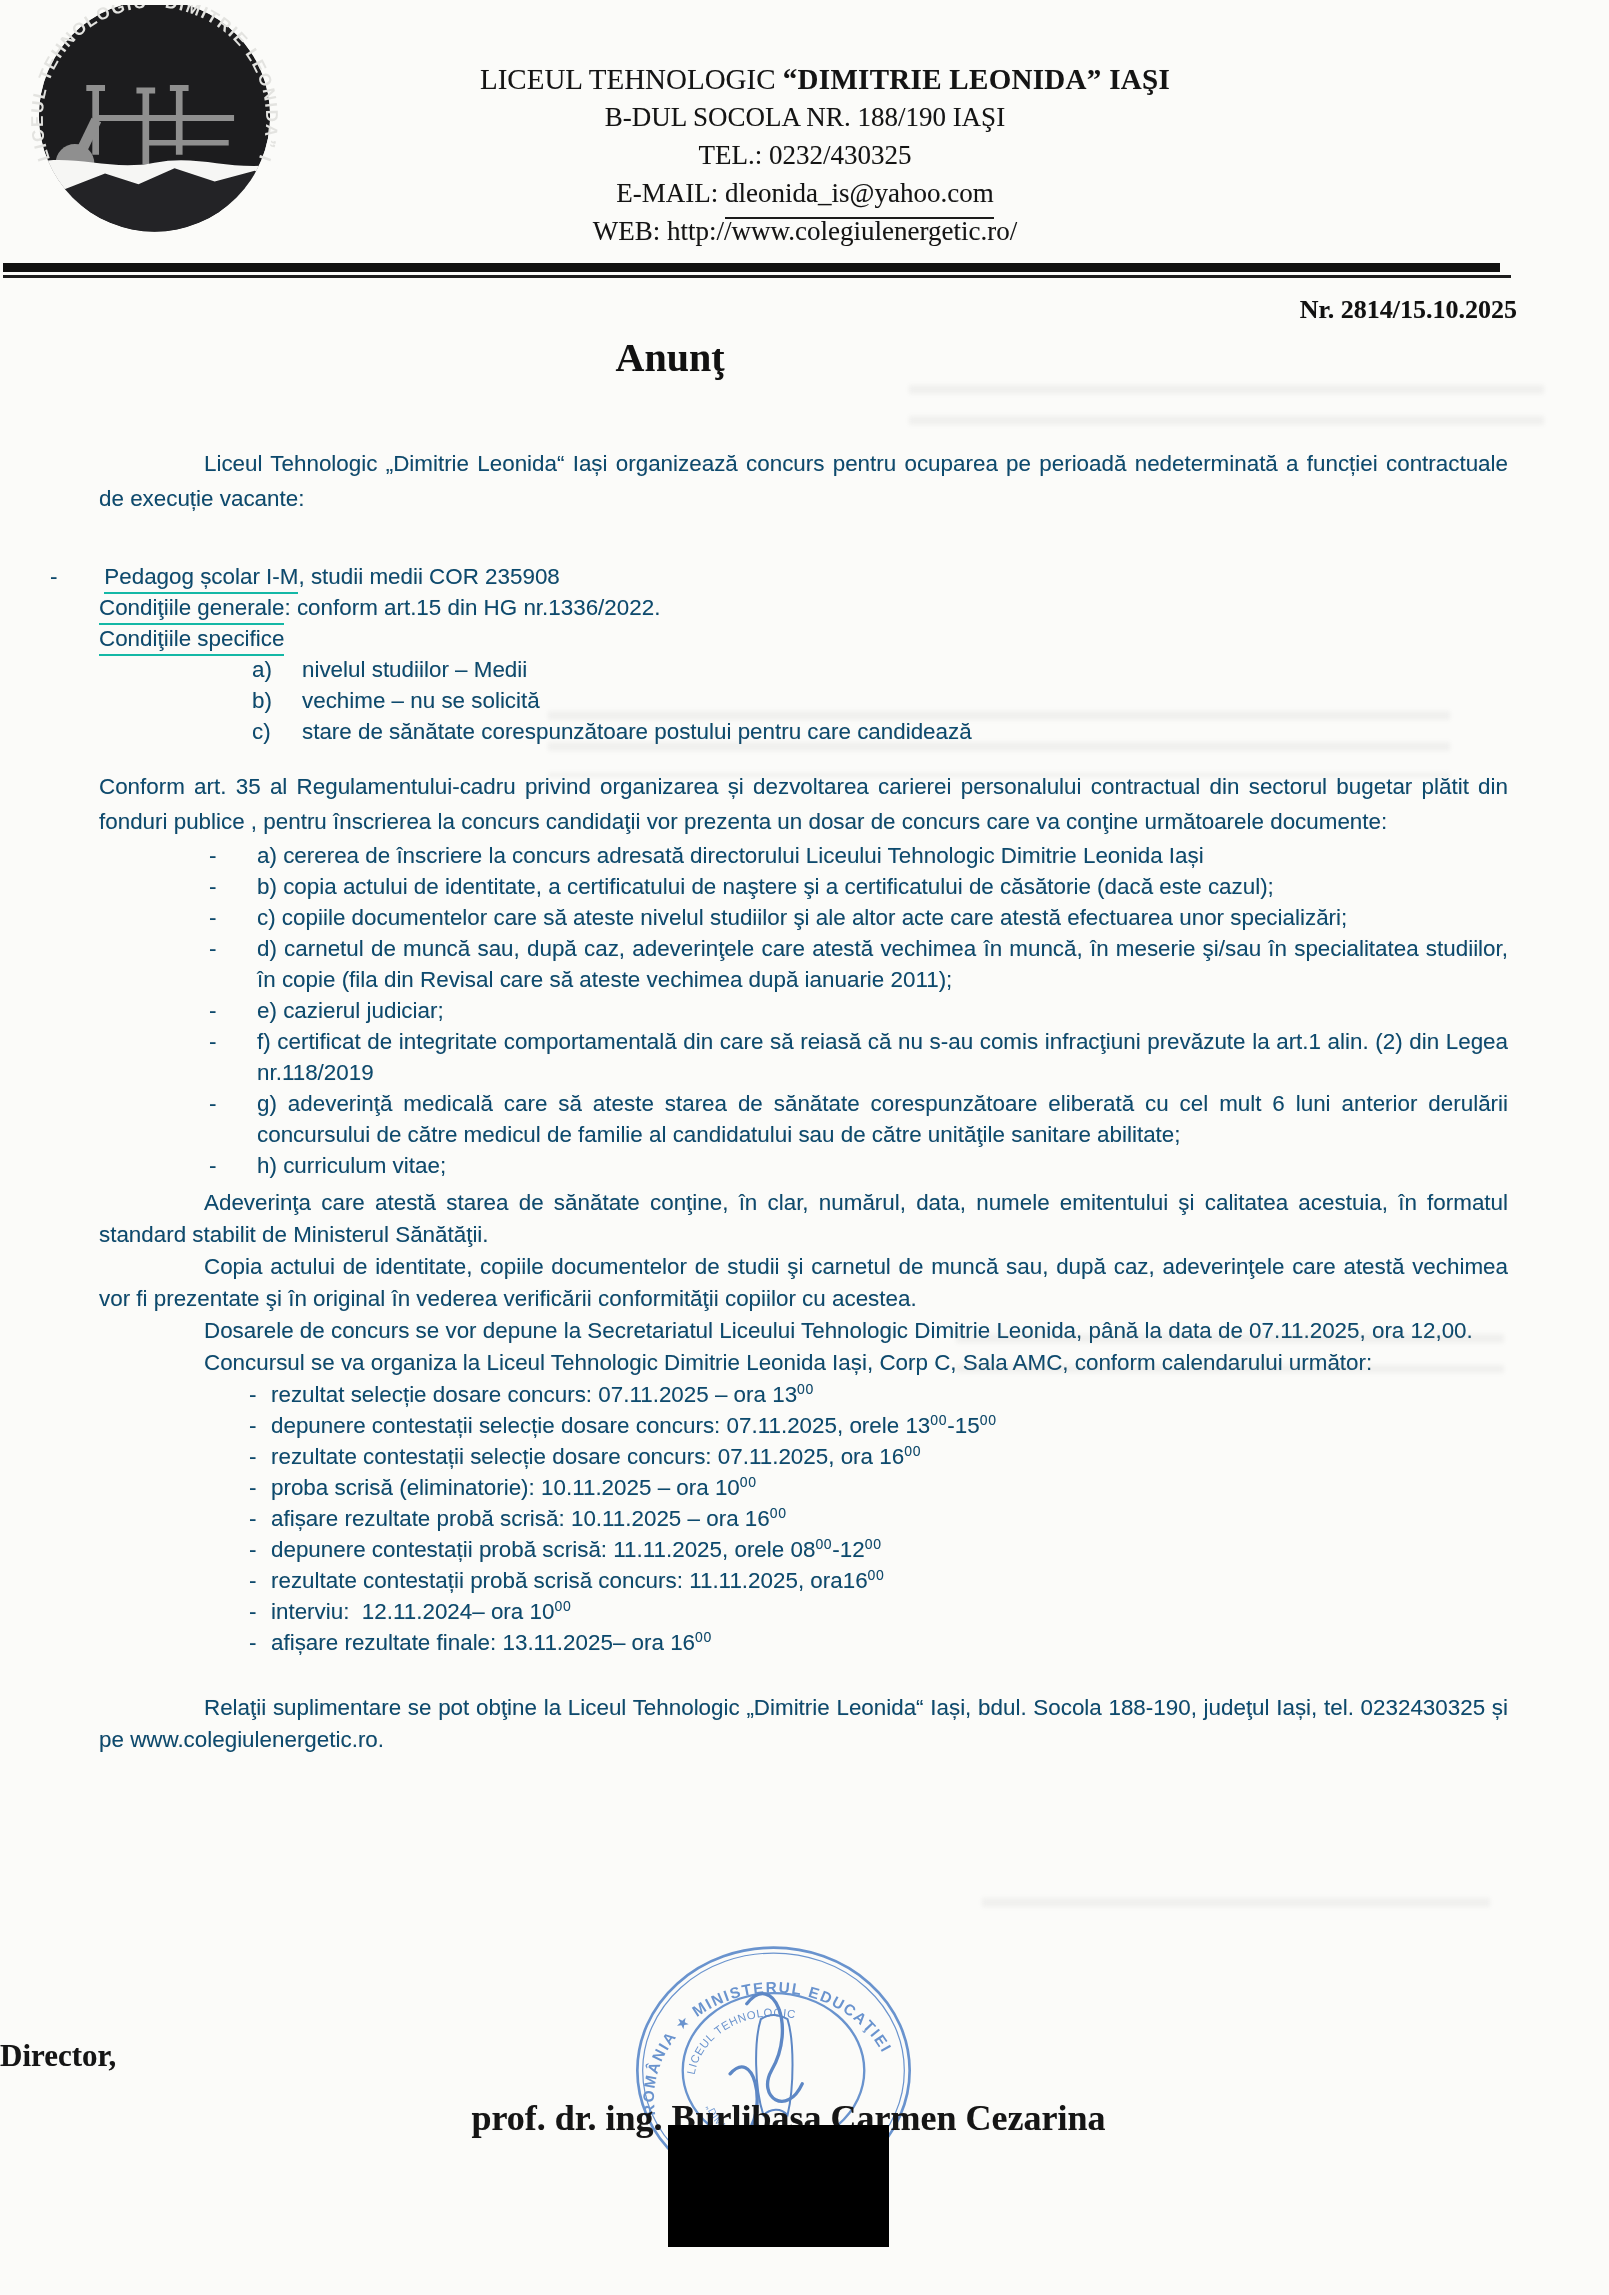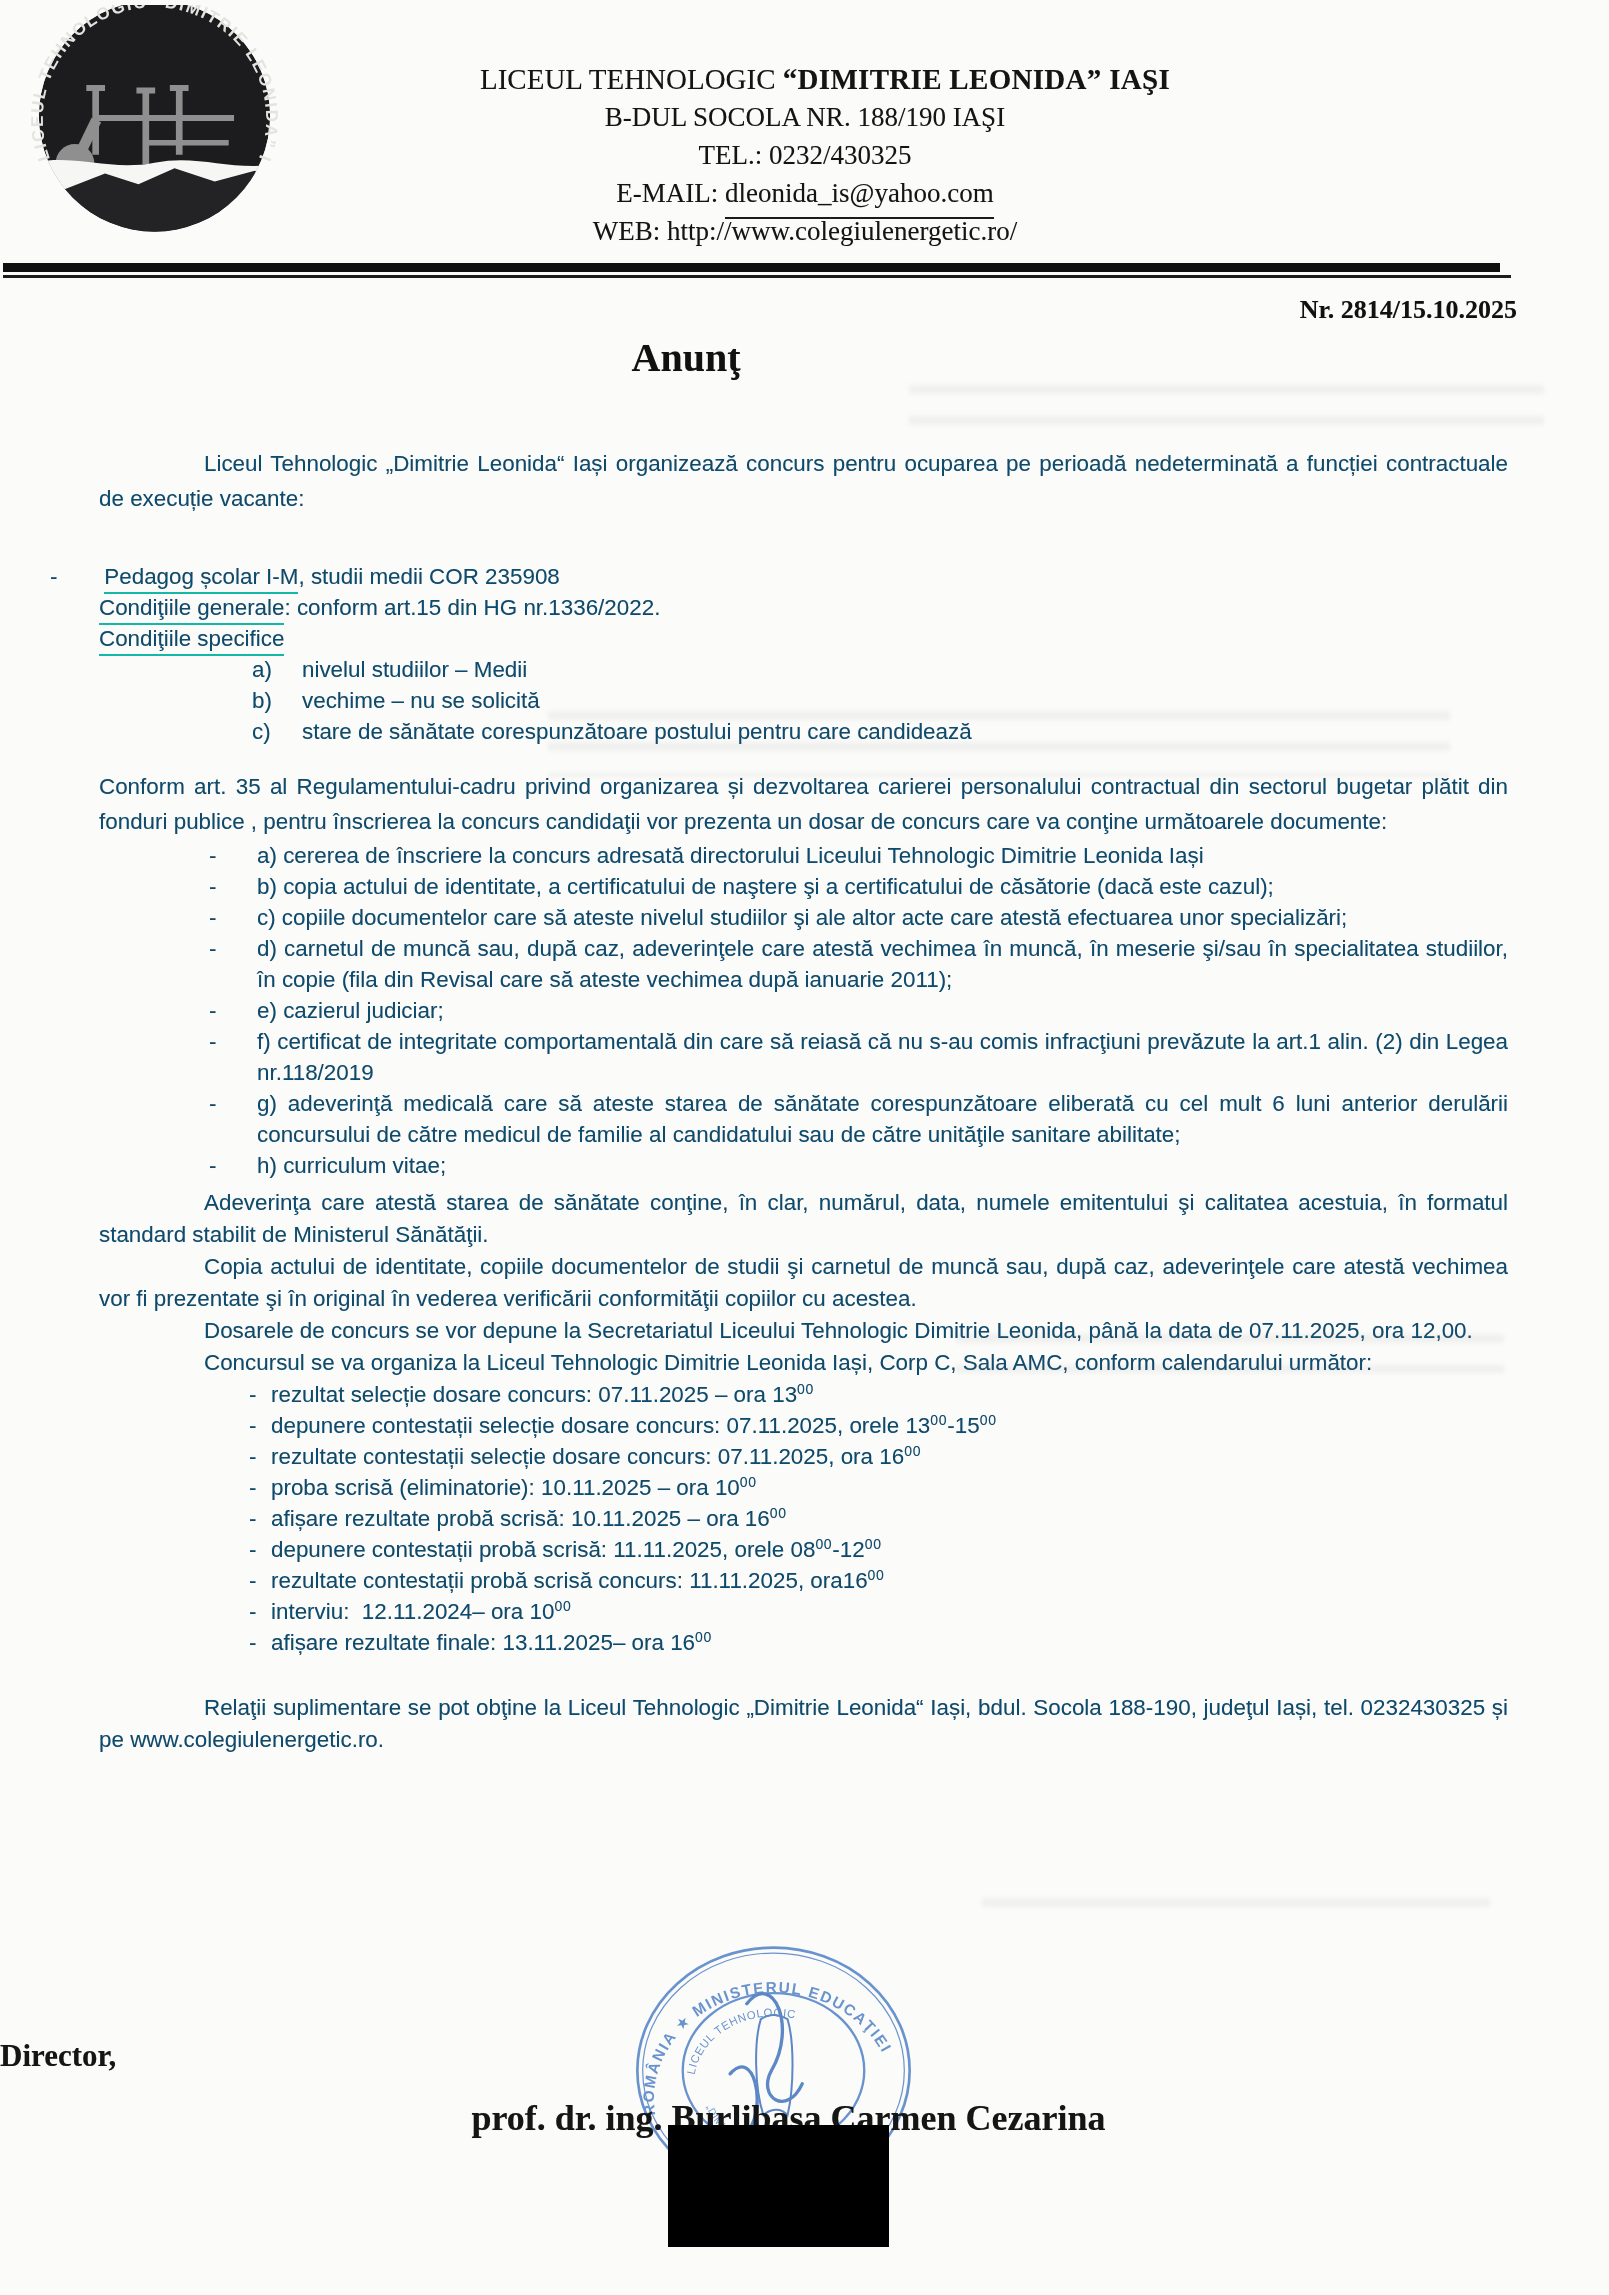--- a/index.html
+++ b/index.html
@@ -25,21 +25,21 @@
   .logo{position:absolute;left:30px;top:5.3px;width:249px;height:234px;filter:blur(0.3px);}
   .rule-a{position:absolute;left:2.7px;top:263px;width:1497px;height:8.7px;background:#101010;}
   .rule-b{position:absolute;left:2.7px;top:275px;width:1508px;height:3.3px;background:#1d1d1d;}
   .regno{
     position:absolute;right:93px;top:295px;
     font-family:"Liberation Serif","DejaVu Serif",serif;
     font-weight:bold;font-size:26px;color:#111;
     text-shadow:0 0 0.7px rgba(0,0,0,.3);
   }
   .doctitle{
-    position:absolute;left:16px;top:334px;width:1340px;text-align:center;
+    position:absolute;left:0;top:334px;width:1340px;text-align:center;
     font-family:"Liberation Serif","DejaVu Serif",serif;
     font-weight:bold;font-size:40px;color:#111;
     text-shadow:0 0 0.7px rgba(0,0,0,.3);
   }
   
   .bodytext{
     position:absolute;left:99px;top:446px;width:1409px;
     font-size:22.4px;line-height:32px;color:#0c4a6e;
     text-shadow:0 0 0.7px rgba(0,0,0,.22);
   }

